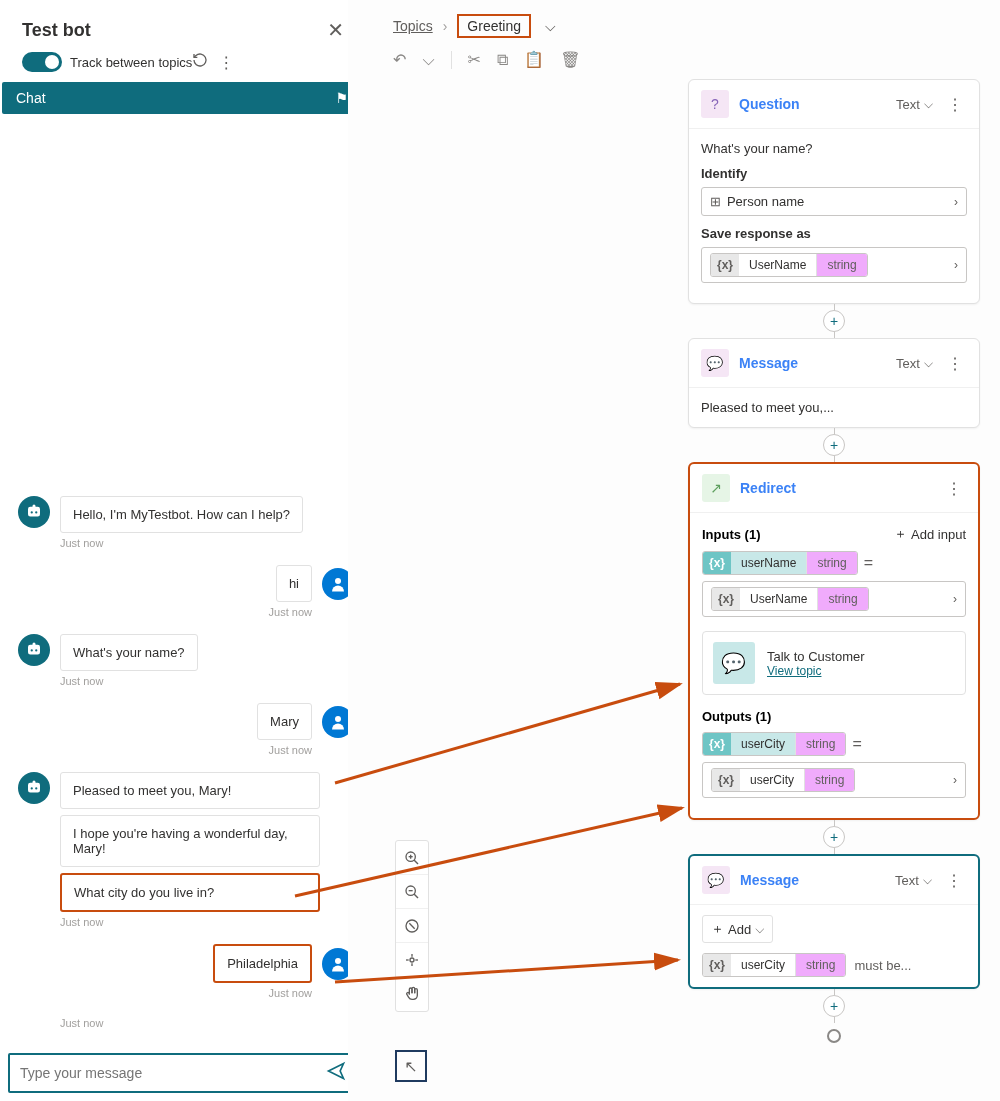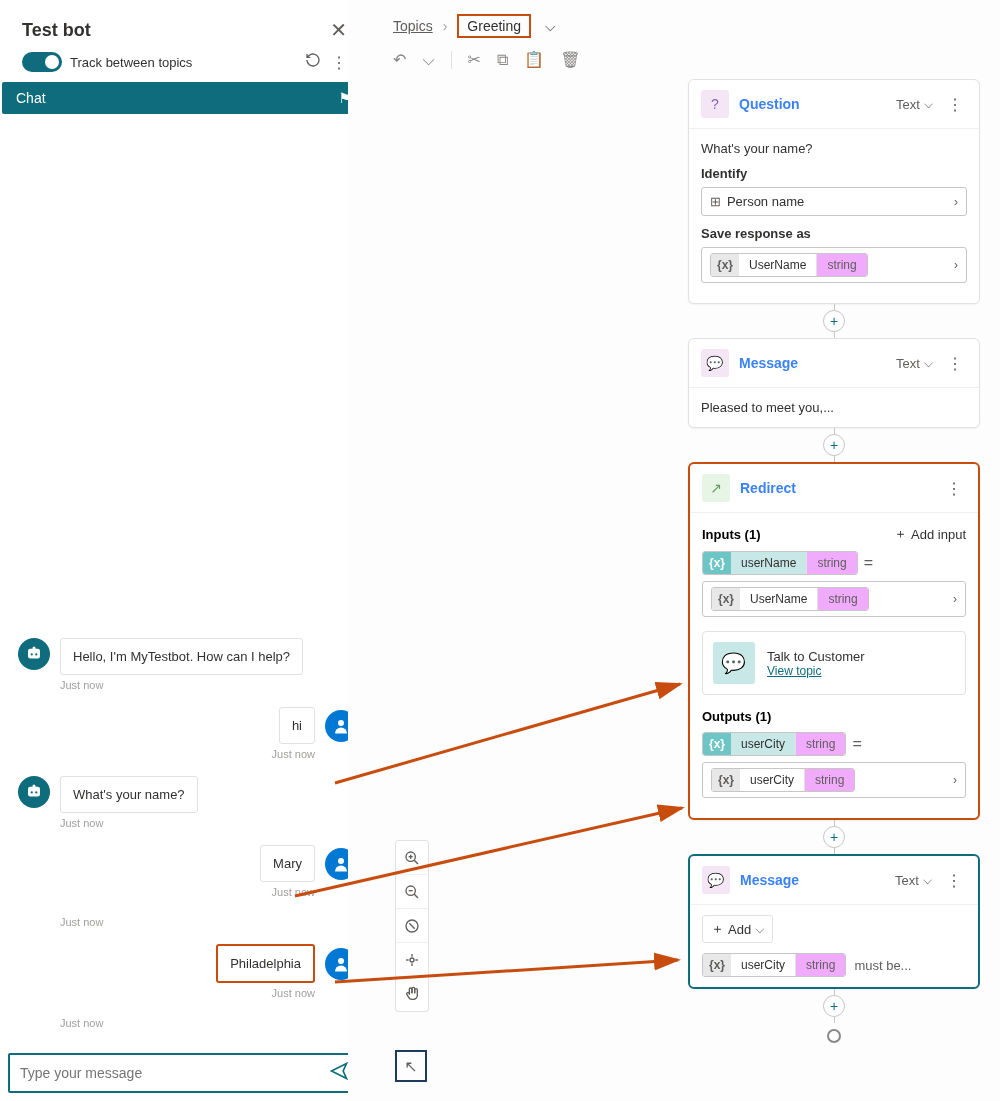--- a/index.html
+++ b/index.html
@@ -1,23 +1,23 @@
 <!DOCTYPE html>
 <html><head>
   <meta charset="utf-8">
   <style>
     * { box-sizing: border-box; margin: 0; padding: 0; font-family: "Segoe UI", -apple-system, sans-serif; }
     body { width: 1000px; height: 1101px; background: #fafafa; position: relative; overflow: hidden; }
     
     
-    .test-panel { position: absolute; left: 0; top: 0; width: 370px; height: 100%; background: #fff; border-right: 3px solid #fca5a5; display: flex; flex-direction: column; }
+    .test-panel { position: absolute; left: 0; top: 0; width: 370px; height: 100%; background: #fff; border-right: 6px solid #fca5a5; display: flex; flex-direction: column; }
     .test-header { padding: 18px 20px 10px 22px; display: flex; justify-content: space-between; align-items: center; }
     .test-title { font-size: 18px; font-weight: 600; color: #323130; }
     .close-x { font-size: 20px; color: #605e5c; cursor: pointer; font-weight: 300; }
-    .toggle-row { padding: 0 20px 8px 22px; display: flex; align-items: center; justify-content: space-between; }
+    .toggle-row { padding: 0 20px 8px 22px; display: flex; align-items: center; }
     .toggle-left { display: flex; align-items: center; gap: 8px; }
     .toggle { width: 40px; height: 20px; background: #0f6c7d; border-radius: 10px; position: relative; cursor: pointer; }
     .toggle-knob { width: 14px; height: 14px; background: #fff; border-radius: 50%; position: absolute; right: 3px; top: 3px; }
     .toggle-label { font-size: 13px; color: #323130; }
     .toggle-right { display: flex; gap: 10px; align-items: center; color: #605e5c; }
     .chat-tab { background: #0f6c7d; color: #fff; padding: 8px 14px; display: flex; justify-content: space-between; align-items: center; font-size: 14px; margin: 2px 2px 0 2px; border-radius: 2px; }
     .flag-icon { color: #fff; }
     
     .chat-area { flex: 1; overflow-y: auto; padding: 10px 10px 0 18px; display: flex; flex-direction: column; }
     .spacer { flex: 1; }
@@ -182,20 +182,32 @@
             <svg viewBox="0 0 24 24">
               <circle cx="12" cy="8" r="4"></circle>
               <path d="M4 22a8 8 0 0 1 16 0z"></path>
             </svg>
           </div>
       </div>
       <div class="ts-right">Just now</div>
     </div>
 
     <div class="msg-group">
+      <div class="bot-row">
+        <div class="bot-avatar">
+            <svg viewBox="0 0 24 24">
+              <path d="M12 2a2 2 0 0 1 2 2v1h3a3 3 0 0 1 3 3v7a3 3 0 0 1-3 3H7a3 3 0 0 1-3-3V8a3 3 0 0 1 3-3h3V4a2 2 0 0 1 2-2zm-3 9a1.5 1.5 0 1 0 0 3 1.5 1.5 0 0 0 0-3zm6 0a1.5 1.5 0 1 0 0 3 1.5 1.5 0 0 0 0-3z"></path>
+            </svg>
+          </div>
+        <div class="bot-col">
+          <div class="bubble">Pleased to meet you, Mary!</div>
+          <div class="bubble">I hope you're having a wonderful day, Mary!</div>
+          <div class="bubble hl-orange">What city do you live in?</div>
+        </div>
+      </div>
       <div class="ts">Just now</div>
     </div>
 
     <div class="msg-group">
       <div class="user-row">
         <div class="bubble hl-orange">Philadelphia</div>
         <div class="user-avatar">
             <svg viewBox="0 0 24 24">
               <circle cx="12" cy="8" r="4"></circle>
               <path d="M4 22a8 8 0 0 1 16 0z"></path>

